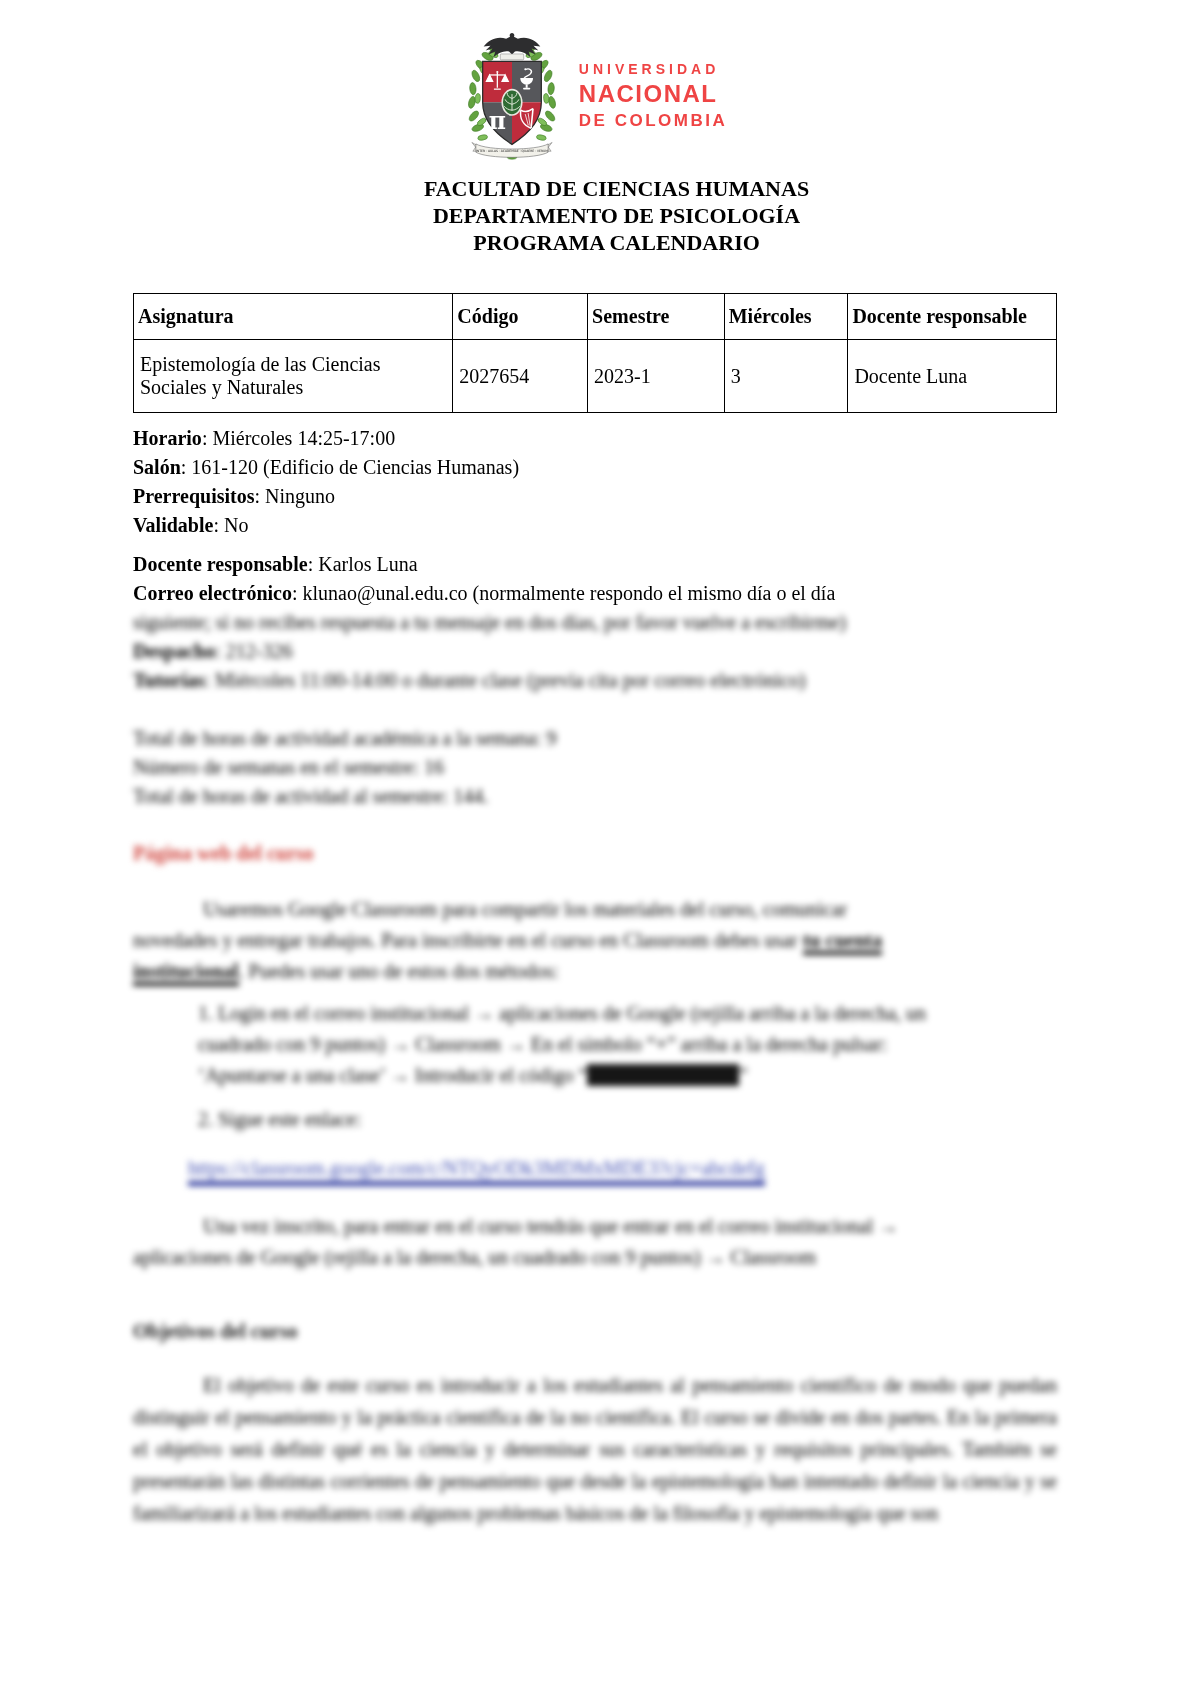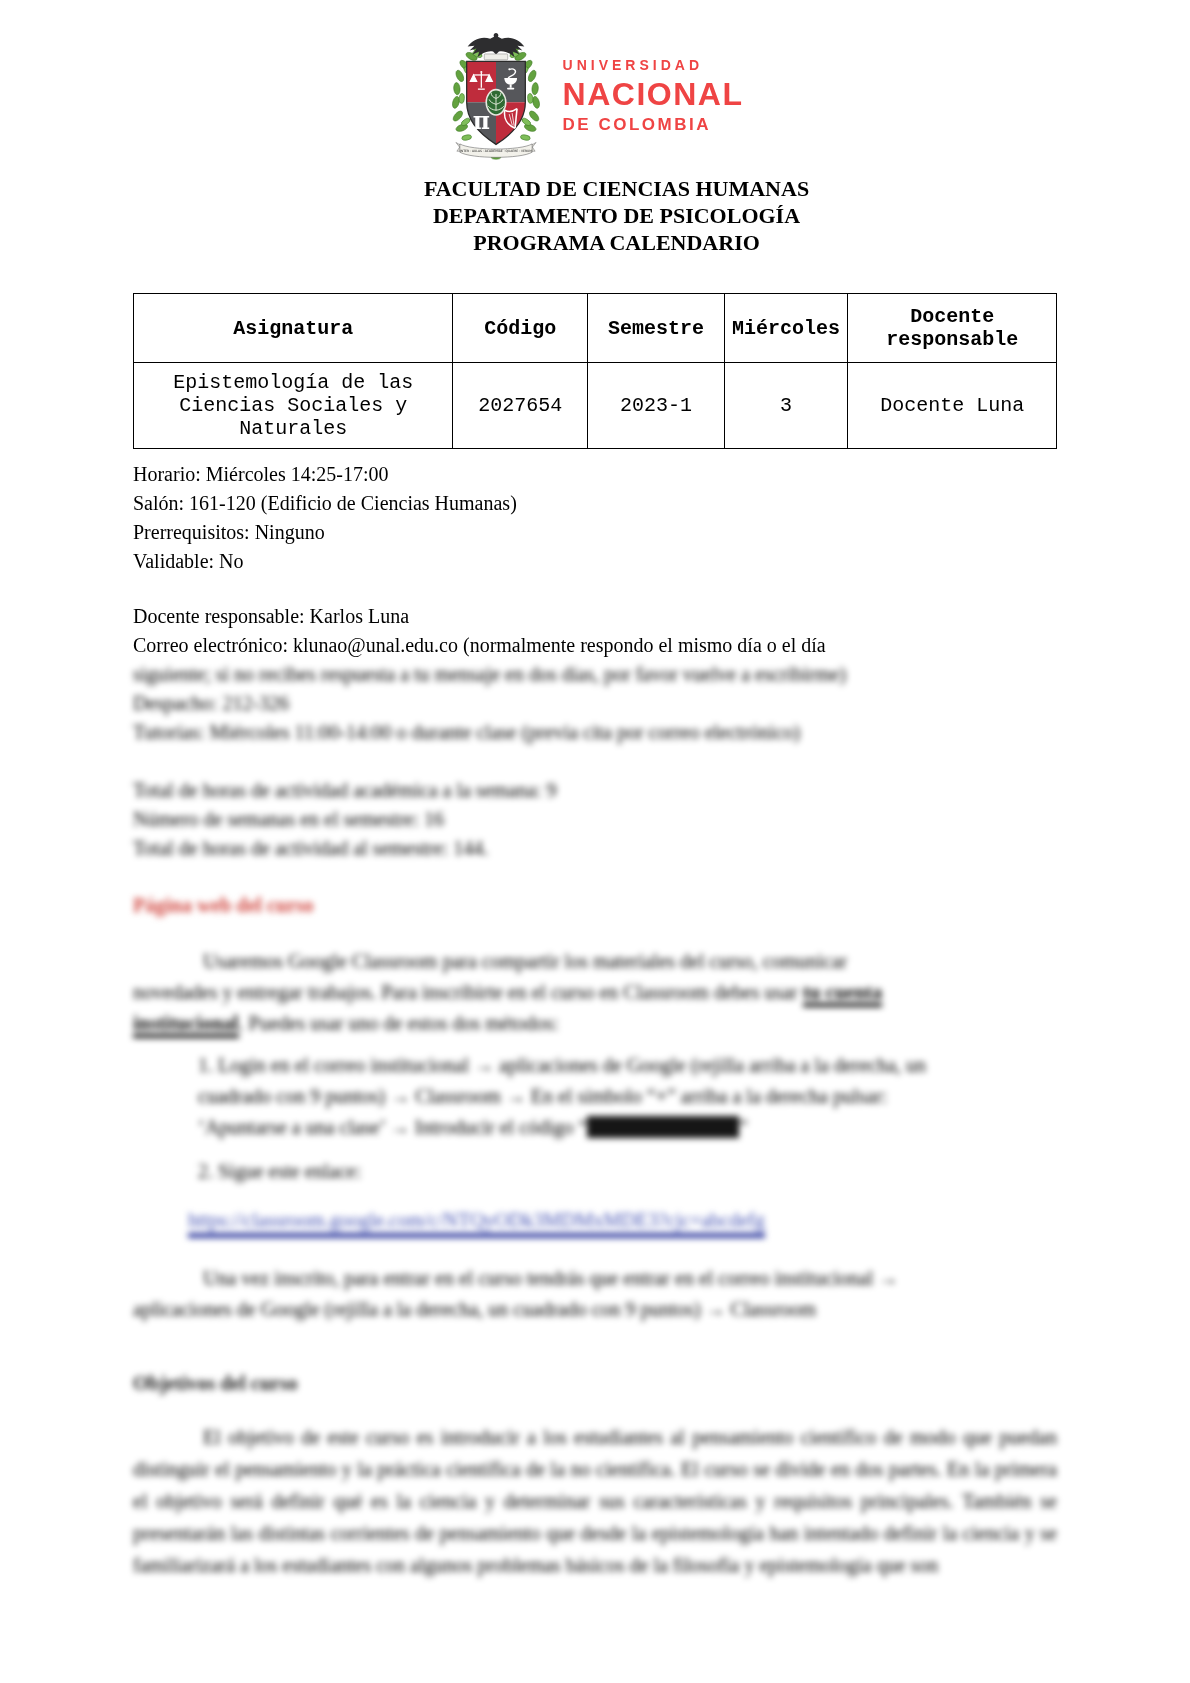--- a/index.html
+++ b/index.html
@@ -14,39 +14,39 @@
   .content { padding:0 133px; }
 
   
   .logo-row {
     display:flex; justify-content:center; align-items:center;
     padding-top:30px; gap:18px;
   }
   .shield-svg { width:98px; height:131px; display:block; }
   .wordmark { font-family:"Liberation Sans", sans-serif; color:#ef4444; line-height:1; }
   .wm1 { font-size:14px; font-weight:bold; letter-spacing:4px; }
-  .wm2 { font-size:32px; font-weight:bold; letter-spacing:1.5px; margin-top:6px; }
+  .wm2 { font-size:24px; font-weight:bold; letter-spacing:1.5px; margin-top:6px; }
   .wm3 { font-size:17px; font-weight:bold; letter-spacing:2.5px; margin-top:6px; }
 
   
   .doc-header { text-align:center; margin-top:14px; font-weight:bold; font-size:22px; line-height:27px;padding-left:43px; }
 
   
   table.course { width:100%; border-collapse:collapse; table-layout:fixed; margin-top:37px; }
   table.course th, table.course td {
-    border:1px solid #000; text-align:center; vertical-align:middle;
-    font-family:Liberation Mono, monospace;
+    border:1px solid #000; text-align:left; vertical-align:middle;
+    font-family:Liberation Serif, serif;
   }
   table.course th { font-size:20px; font-weight:bold; padding:11px 4px; }
   table.course td { font-size:20px; padding:8px 6px; height:56px; }
 
   
   .details { margin-top:11px; }
   .line { font-size:20px; line-height:29px; margin:0; }
-  .b { font-weight:normal; }
+  .b { font-weight:bold; }
   .para-line { font-size:20px; line-height:31px; margin:0; }
   .indent { padding-left:70px; }
   .item-indent { padding-left:65px; }
 
   .blur  { filter:blur(3.1px); }
   .blur2 { filter:blur(3.4px); }
 
   .web-heading { color:#d0453e; font-weight:bold; font-size:20px; line-height:29px; margin-top:28px; }
   .obj-heading { font-weight:bold; font-size:20px; line-height:29px; margin-top:44px; color:#1c1c1c; }
 
@@ -186,21 +186,21 @@
       </tr>
     </tbody>
       </table>
 
     <div class="details">
       <p class="line"><span class="b">Horario</span><span>: Miércoles 14:25-17:00</span></p>
       <p class="line"><span class="b">Salón</span><span>: 161-120 (Edificio de Ciencias Humanas)</span></p>
       <p class="line"><span class="b">Prerrequisitos</span><span>: Ninguno</span></p>
       <p class="line"><span class="b">Validable</span><span>: No</span></p>
 
-      <p class="line" style="margin-top:26px"><span class="b">Docente responsable</span><span>: Karlos Luna</span></p>
+      <p class="line" style="margin-top:10px"><span class="b">Docente responsable</span><span>: Karlos Luna</span></p>
       <p class="line"><span class="b">Correo electrónico</span><span>: klunao@unal.edu.co (normalmente respondo el mismo día o el día</span></p>
       <p class="line blur">siguiente; si no recibes respuesta a tu mensaje en dos días, por favor vuelve a escribirme)</p>
       <p class="line blur"><span class="b">Despacho</span><span>: 212-326</span></p>
       <p class="line blur"><span class="b">Tutorías</span><span>: Miércoles 11:00-14:00 o durante clase (previa cita por correo electrónico)</span></p>
 
       <p class="line blur" style="margin-top:29px">Total de horas de actividad académica a la semana: 9</p>
       <p class="line blur">Número de semanas en el semestre: 16</p>
       <p class="line blur">Total de horas de actividad al semestre: 144.</p>
     </div>
 

